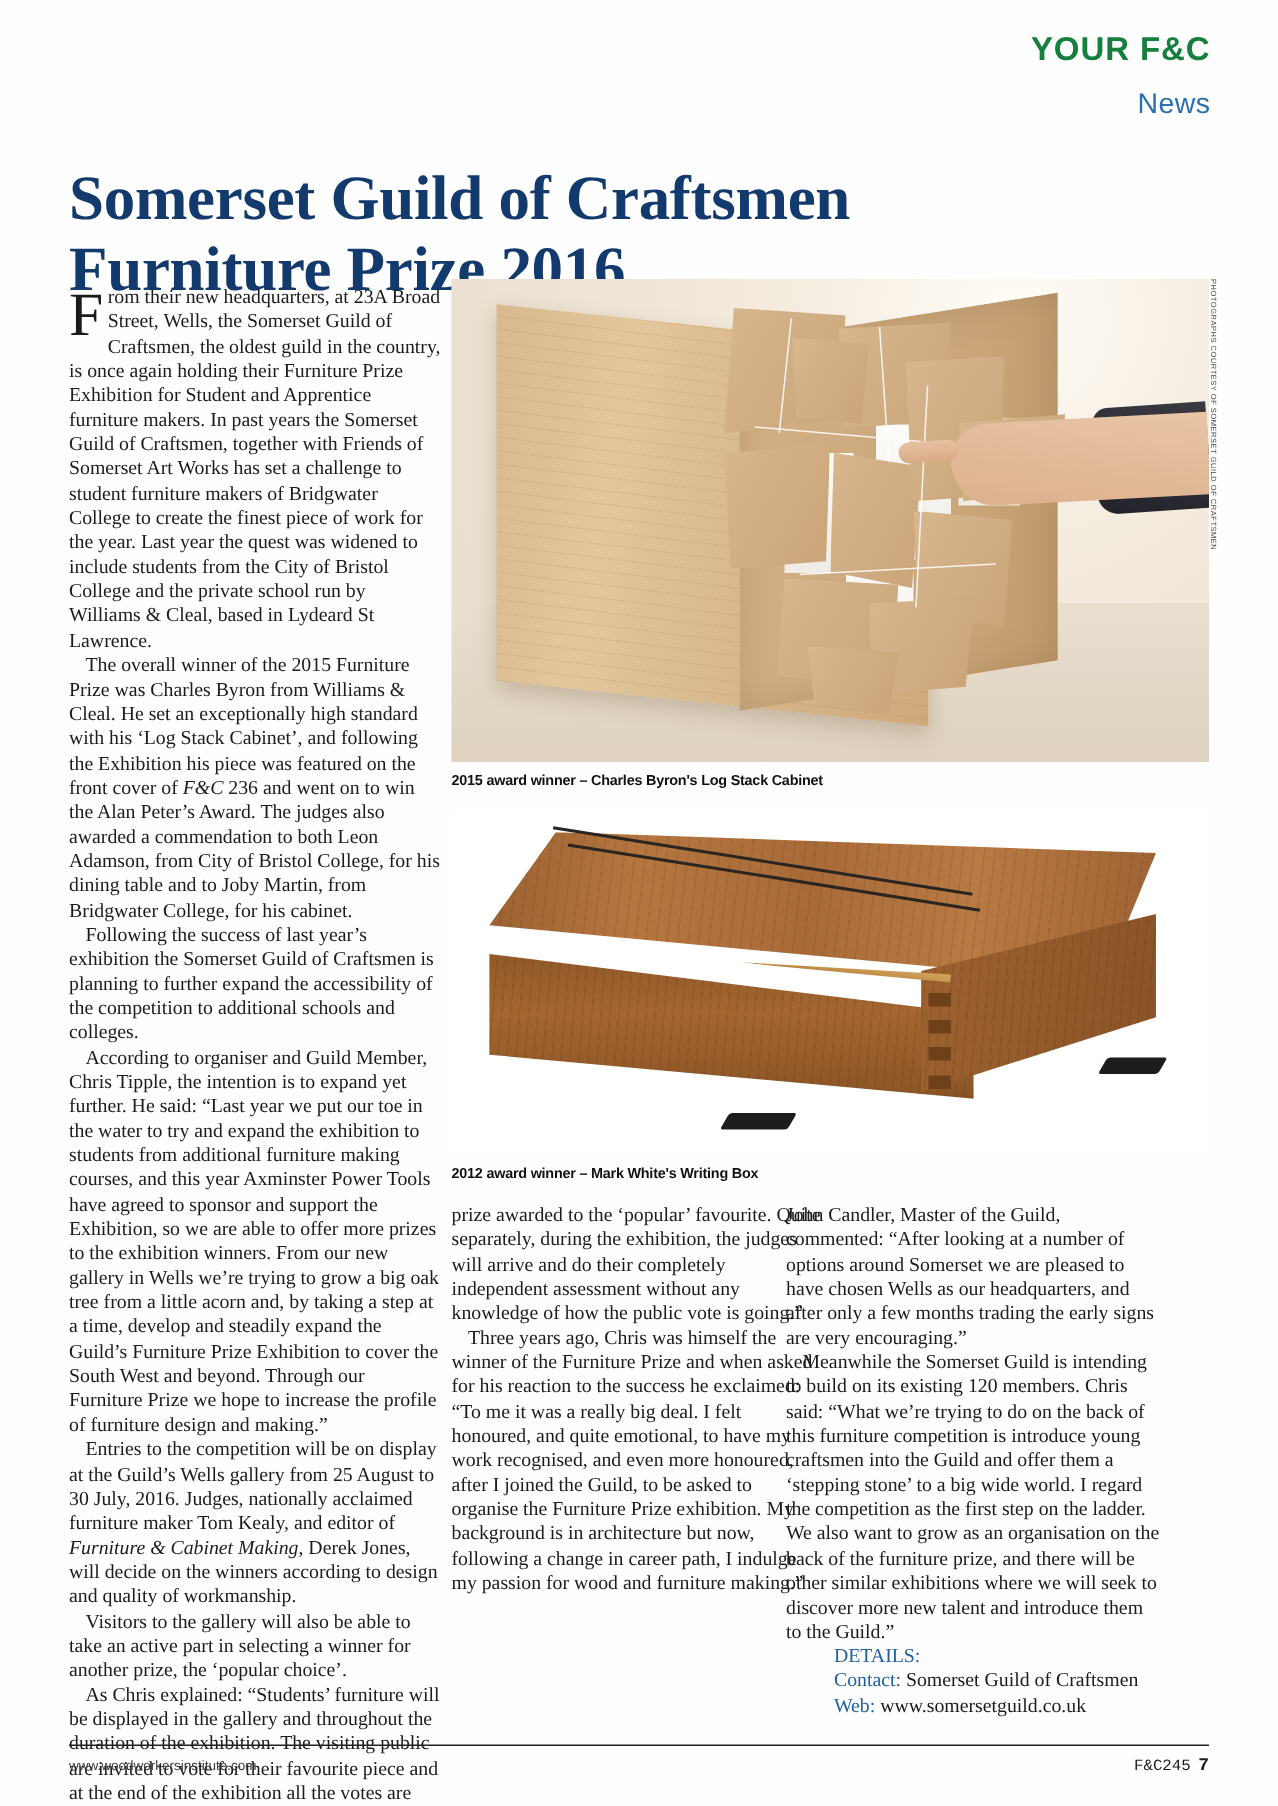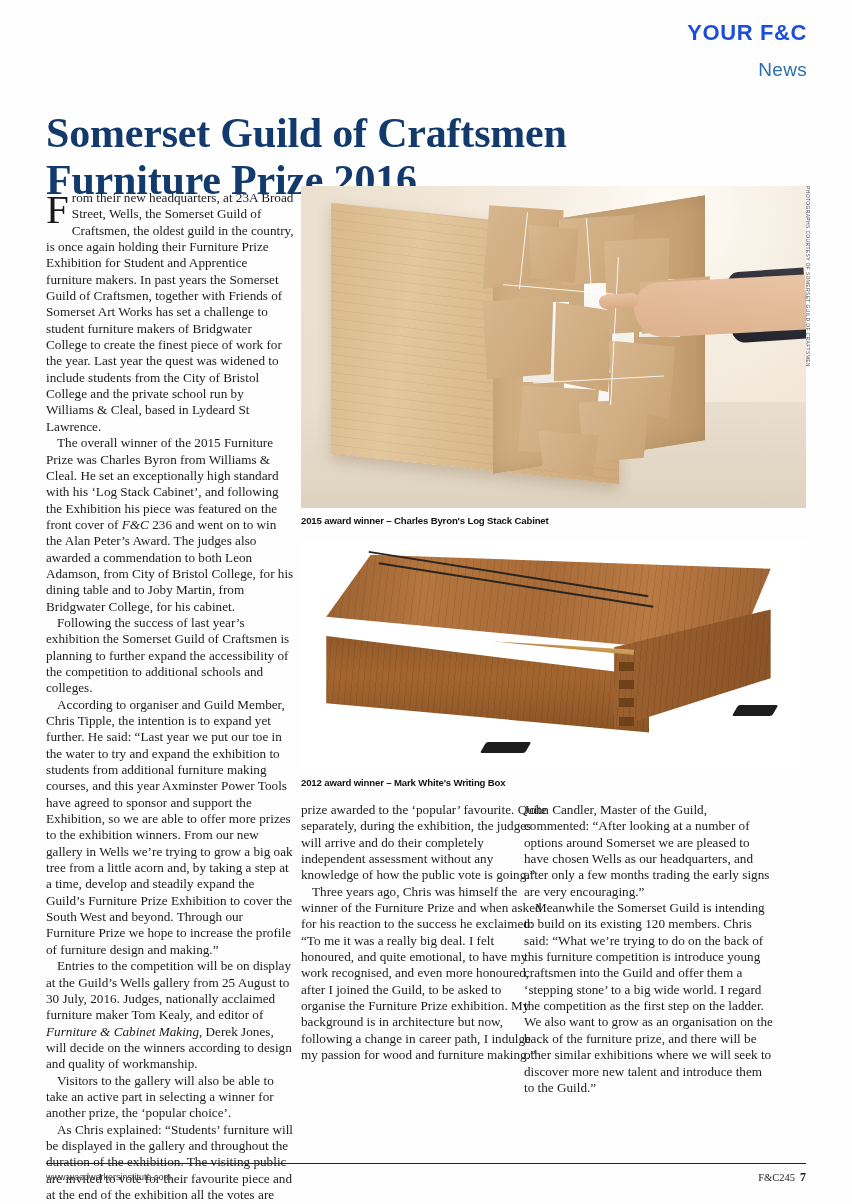--- a/index.html
+++ b/index.html
@@ -4,21 +4,21 @@
 <style>
   html,body{margin:0;padding:0;background:#fff;}
   body{width:852px;height:1204px;position:relative;overflow:hidden;
        font-family:"Liberation Serif",serif;color:#1a1a1a;}
 
   .page{position:absolute;left:0;top:0;width:852px;height:1204px;background:#fefefe;}
 
   
   .masthead{position:absolute;right:45px;top:22px;text-align:right;line-height:1;}
   .mast-main{font-family:"Liberation Sans",sans-serif;font-weight:bold;
-             font-size:22px;letter-spacing:.6px;color:#1d4ed8;}
+             font-size:22px;letter-spacing:.6px;color:#15803d;}
   .mast-sub{font-family:"Liberation Sans",sans-serif;font-weight:normal;
             font-size:19px;color:#2a6fae;margin-top:16px;letter-spacing:.3px;}
 
   
   .headline{position:absolute;left:46px;top:82px;width:660px;
             font-family:"Liberation Serif",serif;font-weight:bold;
             font-size:42px;line-height:47px;color:#123a6d;letter-spacing:-.2px;}
   .headline .l2{display:block;}
 
   
@@ -57,21 +57,21 @@
            font-size:13.2px;line-height:16.4px;}
   .details .lbl{color:#1e5f9e;}
   .details .val{color:#1b1b1b;}
   .details .row{white-space:nowrap;}
 
   
   .footrule{position:absolute;left:46px;top:1163px;width:760px;height:1px;background:#222;}
   .foot-left{position:absolute;left:46px;top:1172px;
              font-family:"Liberation Sans",sans-serif;font-size:9px;color:#3a3a3a;}
   .foot-right{position:absolute;right:46px;top:1170px;
-              font-family:Liberation Serif, serif;font-size:10.5px;color:#1b1b1b;}
+              font-family:Liberation Mono, monospace;font-size:10.5px;color:#1b1b1b;}
   .foot-right .pg{font-weight:bold;font-size:12px;margin-left:5px;}
 
   
   .p1-bg{position:absolute;inset:0;
     background:
       radial-gradient(circle at 74% 8%, #fffdf8 0%, #f6eee2 26%, #efe5d6 55%, #e7dccb 100%);}
   .p1-floor{position:absolute;left:0;right:0;bottom:0;height:33%;
     background:linear-gradient(#e9dfcf,#ded2bf);}
   .p1-cab{position:absolute;left:6%;top:10%;width:57%;height:78%;
     background:linear-gradient(100deg,#d9b98d 0%,#e3c79d 28%,#d8b78b 60%,#cfa97c 100%);
@@ -217,20 +217,31 @@
   <div class="col" id="col2">
     <p class="first">prize awarded to the ‘popular’ favourite. Quite separately, during the exhibition, the judges will arrive and do their completely independent assessment without any knowledge of how the public vote is going.”</p>
     <p>Three years ago, Chris was himself the winner of the Furniture Prize and when asked for his reaction to the success he exclaimed: “To me it was a really big deal. I felt honoured, and quite emotional, to have my work recognised, and even more honoured, after I joined the Guild, to be asked to organise the Furniture Prize exhibition. My background is in architecture but now, following a change in career path, I indulge my passion for wood and furniture making.”</p>
   </div>
 
   <div class="col" id="col3">
     <p class="first">John Candler, Master of the Guild, commented: “After looking at a number of options around Somerset we are pleased to have chosen Wells as our headquarters, and after only a few months trading the early signs are very encouraging.”</p>
     <p>Meanwhile the Somerset Guild is intending to build on its existing 120 members. Chris said: “What we’re trying to do on the back of this furniture competition is introduce young craftsmen into the Guild and offer them a ‘stepping stone’ to a big wide world. I regard the competition as the first step on the ladder. We also want to grow as an organisation on the back of the furniture prize, and there will be other similar exhibitions where we will seek to discover more new talent and introduce them to the Guild.”</p>
   </div>
 
+  <div class="details">
+    <div class="row lbl">DETAILS:</div>
+    <div class="row">
+      <span class="lbl">Contact:</span>
+      <span class="val">Somerset Guild of Craftsmen</span>
+    </div>
+    <div class="row">
+      <span class="lbl">Web:</span>
+      <span class="val">www.somersetguild.co.uk</span>
+    </div>
+  </div>
 
   <div class="footrule"></div>
   <div class="foot-left">www.woodworkersinstitute.com</div>
   <div class="foot-right">
     <span>F&amp;C245</span><span class="pg">7</span>
   </div>
 
 </div>
 
 </body></html>

